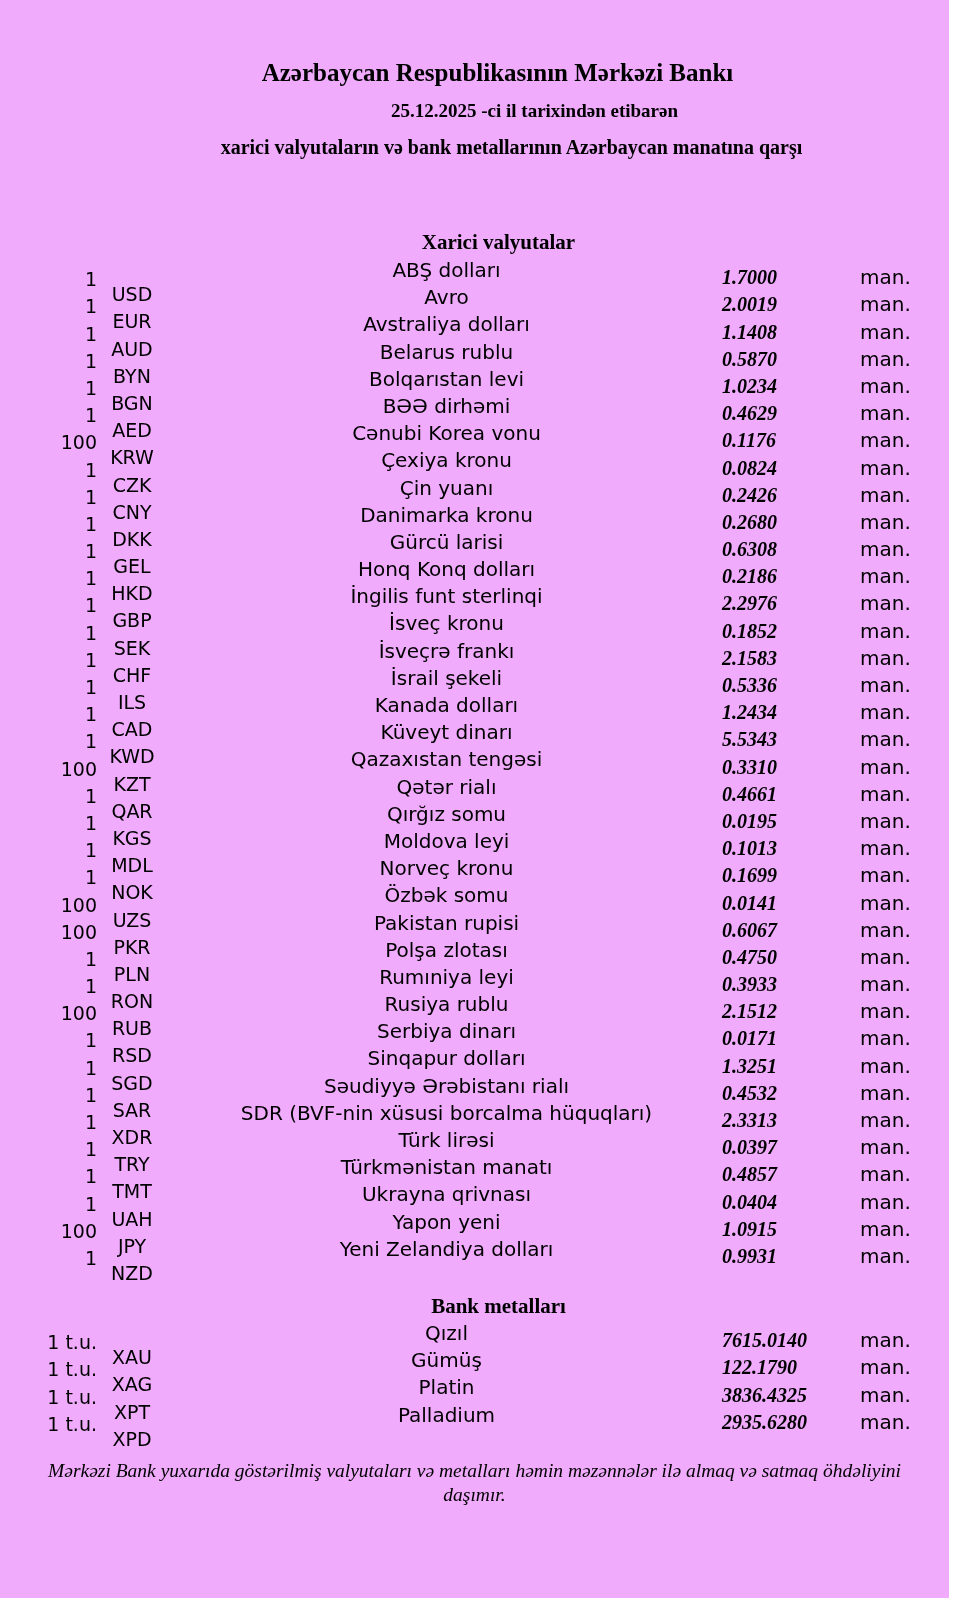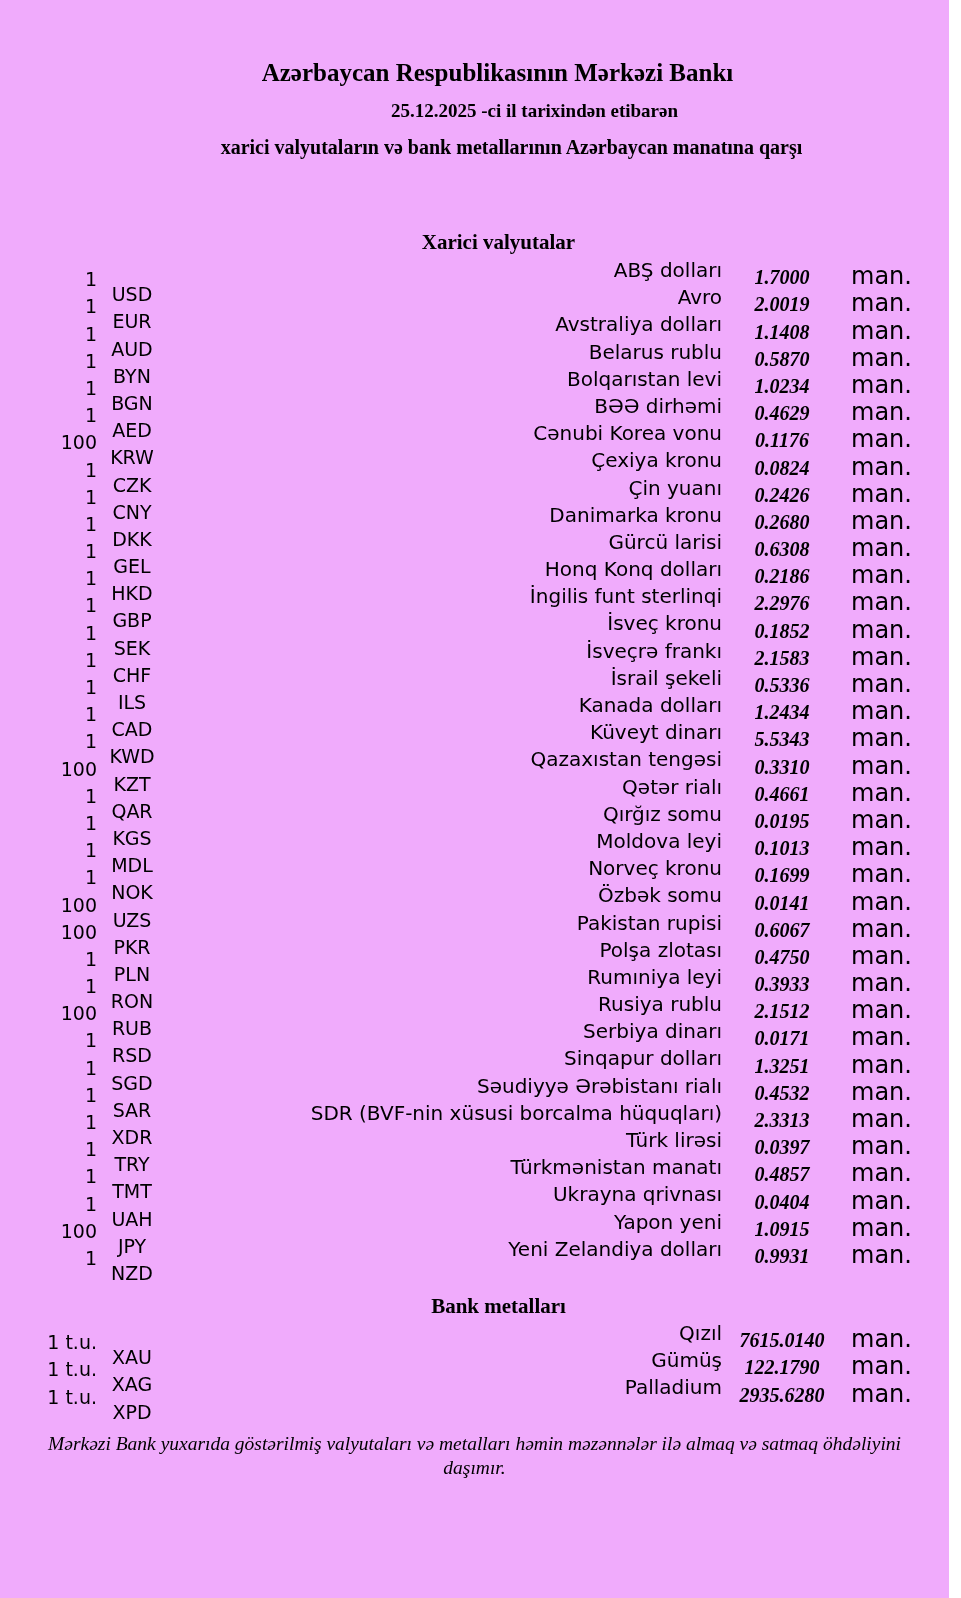--- a/index.html
+++ b/index.html
@@ -65,37 +65,37 @@
   .code{
     width:56px;
     margin-left:7px;
     text-align:center;
     font-size:19px;
     position:relative;top:17px;
   }
   .name{
     width:551px;
     margin-left:11px;
-    text-align:right;
+    text-align:center;
     font-size:20px;
     overflow:hidden;
   }
   .rate{
     width:120px;
-    text-align:center;
+    text-align:left;
     font-family:"Liberation Serif", serif;
     font-style:italic;
     font-weight:bold;
     font-size:20px;
   }
   .unit{
     width:52px;
-    margin-left:9px;
+    margin-left:18px;
     text-align:left;
-    font-size:24px;
+    font-size:20px;
   }
   
   .footer{
     margin-top:30px;
     padding:0 36px;
     text-align:center;
     font:italic 19.5px/24px "Liberation Serif", serif;
   }
 </style>
 </head>
@@ -185,19 +185,20 @@
 
   <div class="row"><span class="qty">1</span><span class="code">NZD</span><span class="name">Yeni Zelandiya dolları</span><span class="rate">0.9931</span><span class="unit">man.</span></div>
 </div>
 
   <h2 class="section-title" id="metal-title">Bank metalları</h2>
   <div class="rows" id="metal-rows">
   <div class="row"><span class="qty">1 t.u.</span><span class="code">XAU</span><span class="name">Qızıl</span><span class="rate">7615.0140</span><span class="unit">man.</span></div>
 
   <div class="row"><span class="qty">1 t.u.</span><span class="code">XAG</span><span class="name">Gümüş</span><span class="rate">122.1790</span><span class="unit">man.</span></div>
 
+  <div class="row"><span class="qty">1 t.u.</span><span class="code">XPT</span><span class="name">Platin</span><span class="rate">3836.4325</span><span class="unit">man.</span></div>
 
   <div class="row"><span class="qty">1 t.u.</span><span class="code">XPD</span><span class="name">Palladium</span><span class="rate">2935.6280</span><span class="unit">man.</span></div>
 </div>
 
   <div class="footer">Mərkəzi Bank yuxarıda göstərilmiş valyutaları və metalları həmin məzənnələr ilə almaq və satmaq öhdəliyini daşımır.</div>
 
 </div>
 
 </body></html>

